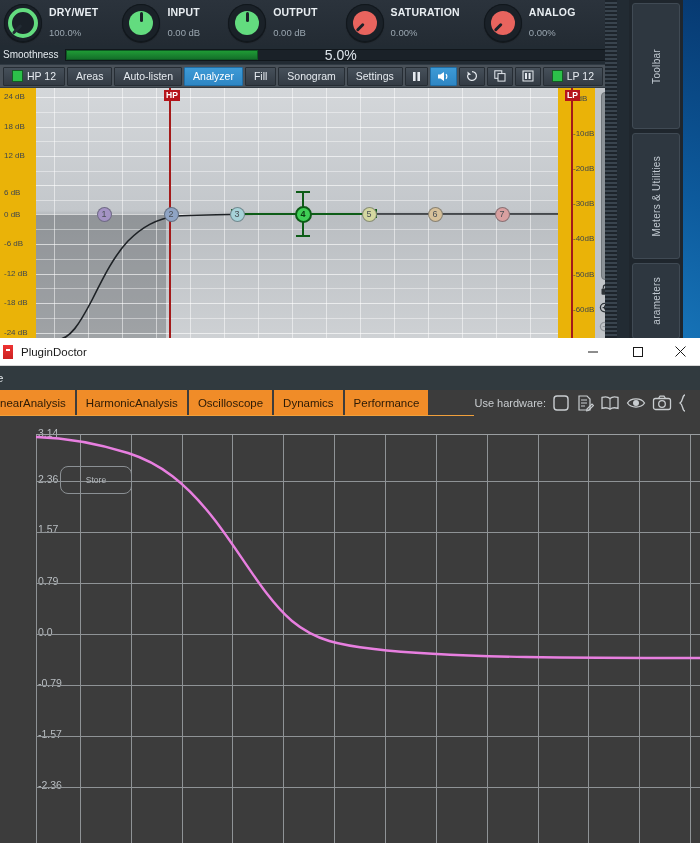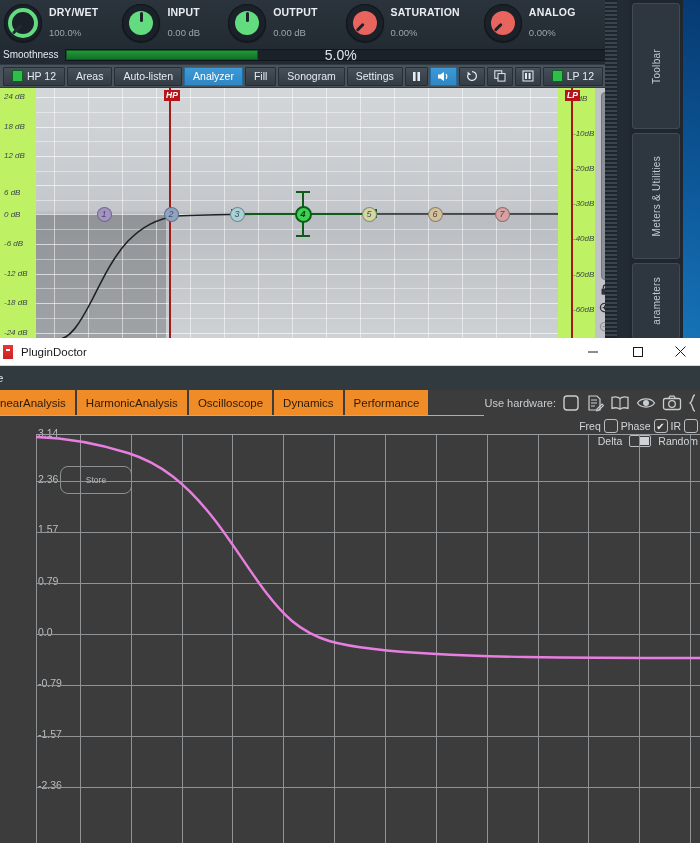--- a/index.html
+++ b/index.html
@@ -115,23 +115,22 @@
     border-radius:1px;
   }
   .eqtab.active{ background:linear-gradient(180deg,#3d9ad6,#2e86c4); border-color:#1f6ea6; color:#fff; }
   .eqtab .swatch{ width:11px; height:12px; background:#2cc04a; border:1px solid #145c24; }
   .eqtab.icon{ padding:0 6px; font-size:11px; }
   .eqtab.icon svg{ display:block; }
 
   
   #analyzer{
     position:relative; width:617px; height:255px;
-    background:#bef264;
+    background:#eab308;
     overflow:hidden;
-    font-style:italic;
   }
   #graph-plot{
     position:absolute; left:36px; top:0; right:59px; top:0; bottom:0;
     background:linear-gradient(180deg,#d4d7da 0%,#c3c7cb 48%,#b9bdc1 49%,#cfd2d5 100%);
   }
   #graph-shade{
     position:absolute; left:0; top:126px; width:130px; bottom:0;
     background:rgba(40,44,48,.28);
   }
   .gridv{ position:absolute; top:0; bottom:0; width:1px; background:rgba(255,255,255,.5); }
@@ -234,21 +233,21 @@
   }
   .pd-tab{
     background:#f08c28; color:#2b1a06;
     display:flex; align-items:center; justify-content:center;
     padding:0 9px; font-size:11.5px; white-space:nowrap;
   }
   .pd-tab.first{ margin-left:-28px; padding-left:28px; }
 
   #pd-hw{
     position:absolute; right:0; top:0; height:26px;
-    display:flex; align-items:center; gap:6px; padding-right:2px;
+    display:flex; align-items:center; gap:6px; padding-right:12px;
     background:#3c3c3c;
   }
   #pd-hw-label{ font-size:11px; color:#c9cdd0; }
   .hw-ico{ color:#c9cdd0; display:block; }
 
   #pd-checkrow{
     position:absolute; right:2px; top:29px;
     display:flex; flex-direction:column; align-items:flex-end; gap:2px;
   }
   .pd-checkline{ display:flex; align-items:center; gap:3px; font-size:10.5px; color:#d2d6d9; }
@@ -717,35 +716,20 @@
       <svg class="hw-ico" width="20" height="18" viewBox="0 0 20 18">
           <rect x="1.5" y="4.5" width="17" height="11" rx="2" stroke="currentColor" stroke-width="1.3" fill="none"></rect>
           <path d="M6.5 4.5 L8 2.2 h4 l1.5 2.3" stroke="currentColor" stroke-width="1.2" fill="none"></path>
           <circle cx="10" cy="10" r="3.3" stroke="currentColor" stroke-width="1.3" fill="none"></circle>
         </svg>
       <svg class="hw-ico" width="10" height="18" viewBox="0 0 10 18">
           <path d="M7 1 C4 1 5.5 7 2 9 C5.5 11 4 17 7 17" stroke="currentColor" stroke-width="1.3" fill="none"></path>
         </svg>
     </div>
 
-    <div id="pd-checkrow">
-      <div class="pd-checkline">
-        <span>Freq</span>
-        <span class="pd-cb"></span>
-        <span>Phase</span>
-        <span class="pd-cb">✔</span>
-        <span>IR</span>
-        <span class="pd-cb"></span>
-      </div>
-      <div class="pd-checkline" style="gap:7px;">
-        <span>Delta</span>
-        <span class="pd-toggle"></span>
-        <span>Random</span>
-      </div>
-    </div>
   </div>
 
 
   <div id="pd-chart">
 
     <div class="pd-ylab" style="top:17px;">3.14</div>
     <div class="pd-ylab" style="top:63px;">2.36</div>
     <div class="pd-ylab" style="top:113px;">1.57</div>
     <div class="pd-ylab" style="top:165px;">0.79</div>
     <div class="pd-ylab" style="top:216px;">0.0</div>

